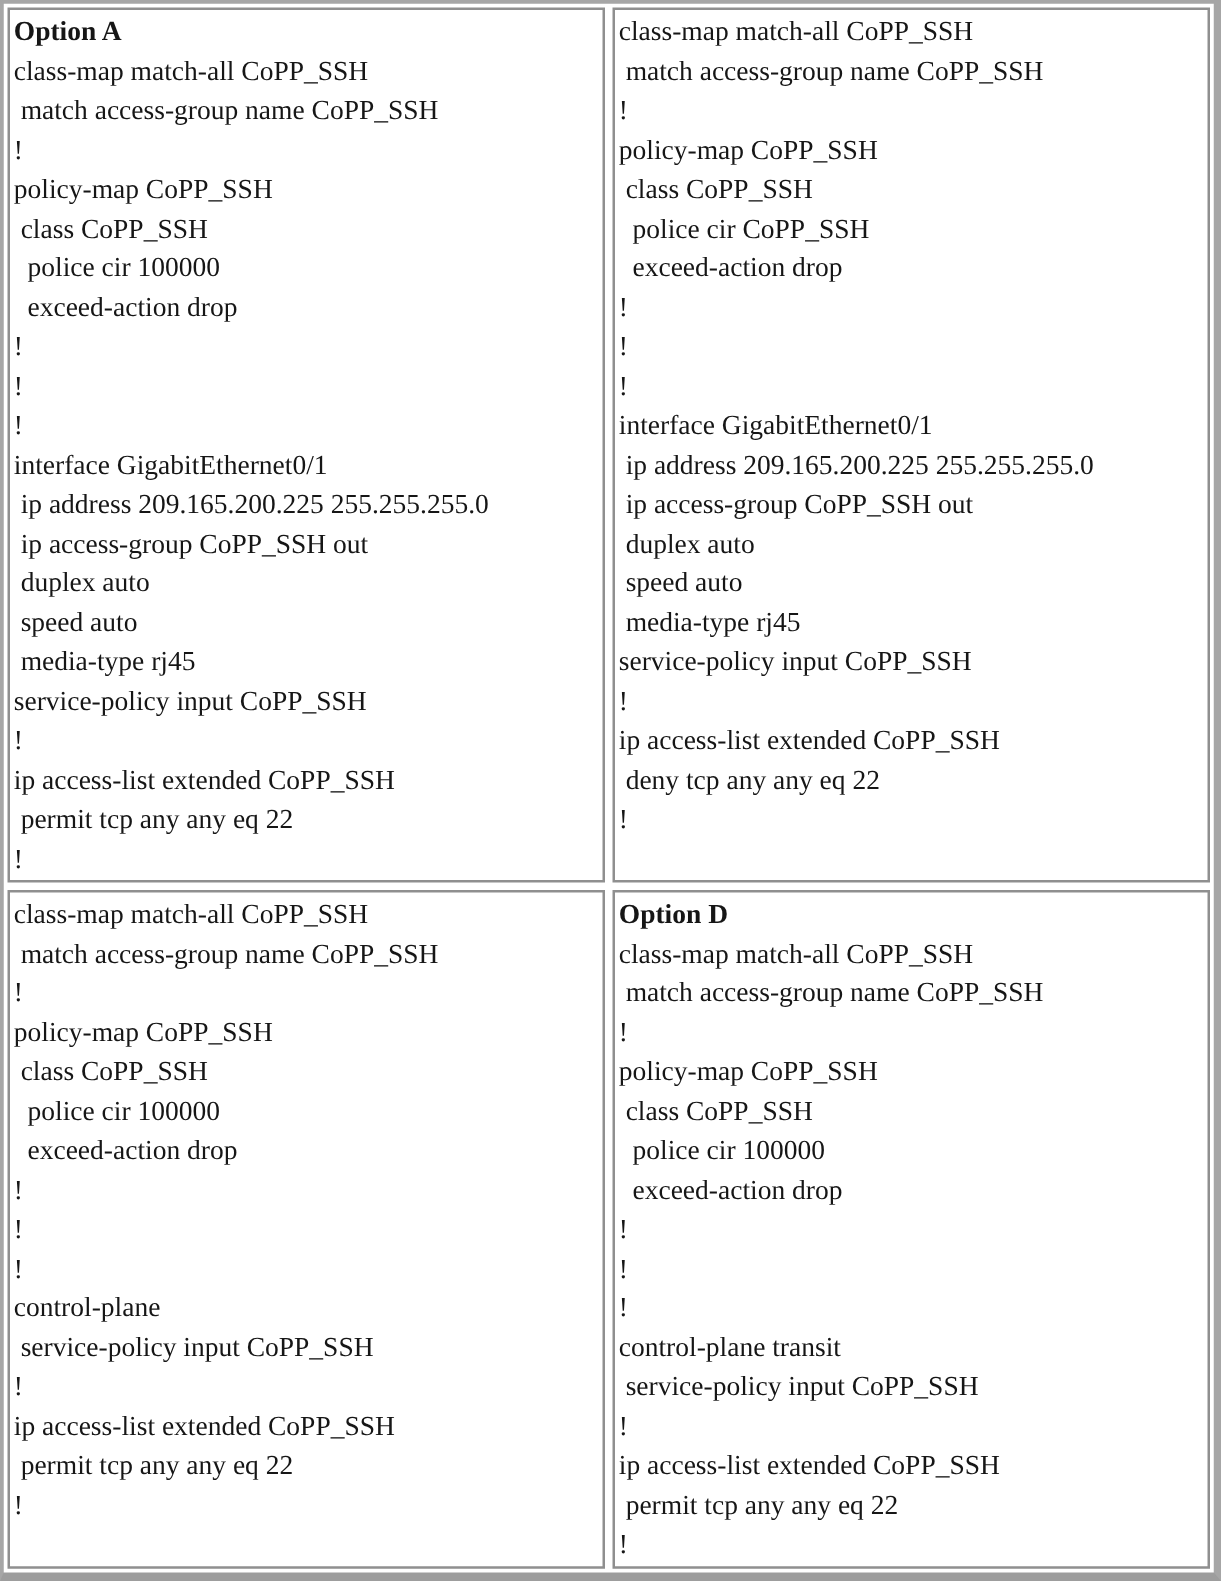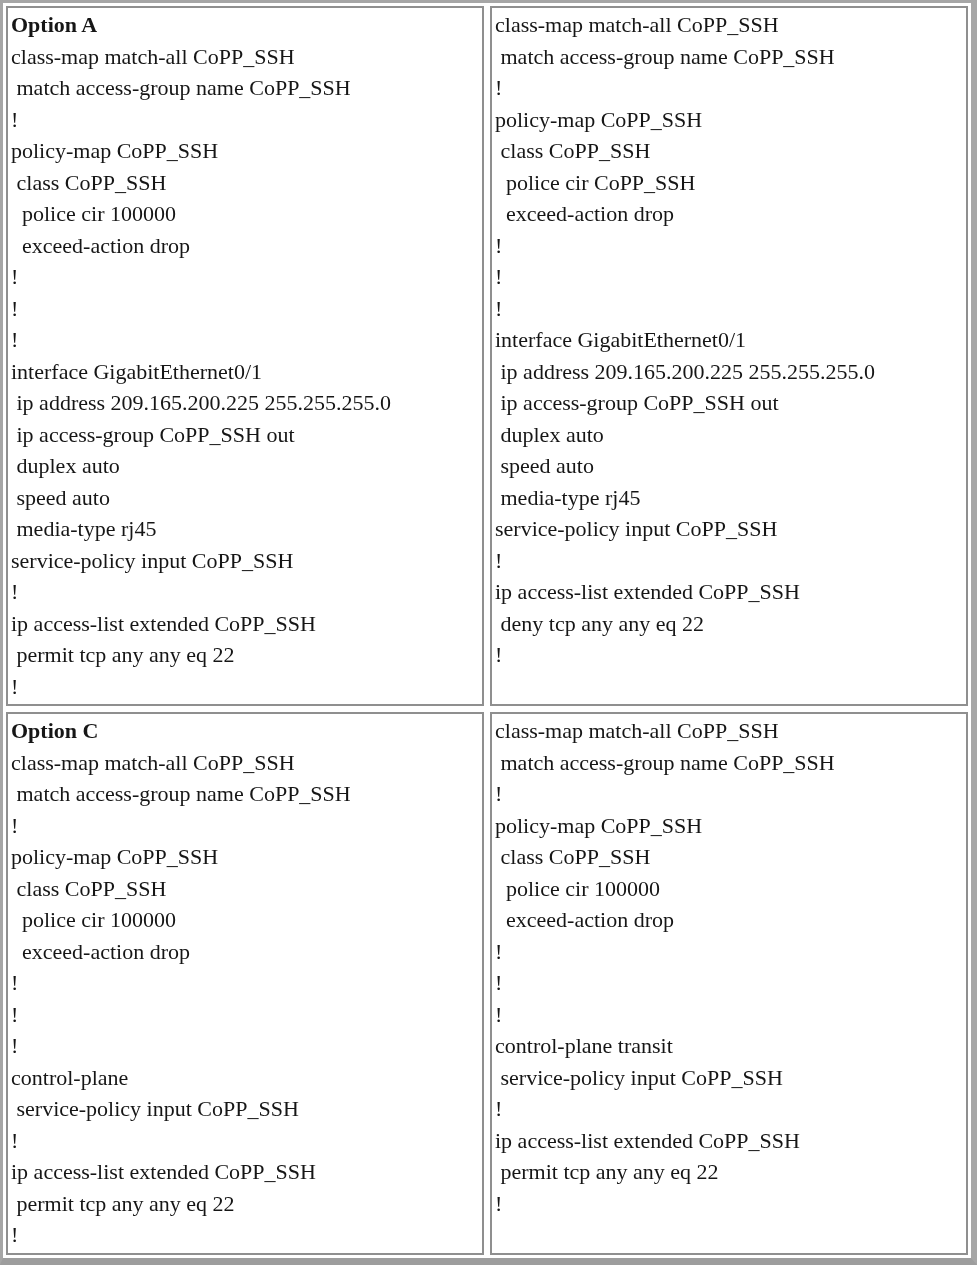--- a/index.html
+++ b/index.html
@@ -95,40 +95,40 @@
  speed auto
  media-type rj45
 service-policy input CoPP_SSH
 !
 ip access-list extended CoPP_SSH
  deny tcp any any eq 22
 !</div>
     </div>
 
     <div class="cell">
-      <div class="title">Option C</div>
       <div class="config">class-map match-all CoPP_SSH
  match access-group name CoPP_SSH
 !
 policy-map CoPP_SSH
  class CoPP_SSH
   police cir 100000
   exceed-action drop
 !
 !
 !
 control-plane
  service-policy input CoPP_SSH
 !
 ip access-list extended CoPP_SSH
  permit tcp any any eq 22
 !</div>
     </div>
 
     <div class="cell">
+      <div class="title">Option D</div>
       <div class="config">class-map match-all CoPP_SSH
  match access-group name CoPP_SSH
 !
 policy-map CoPP_SSH
  class CoPP_SSH
   police cir 100000
   exceed-action drop
 !
 !
 !

